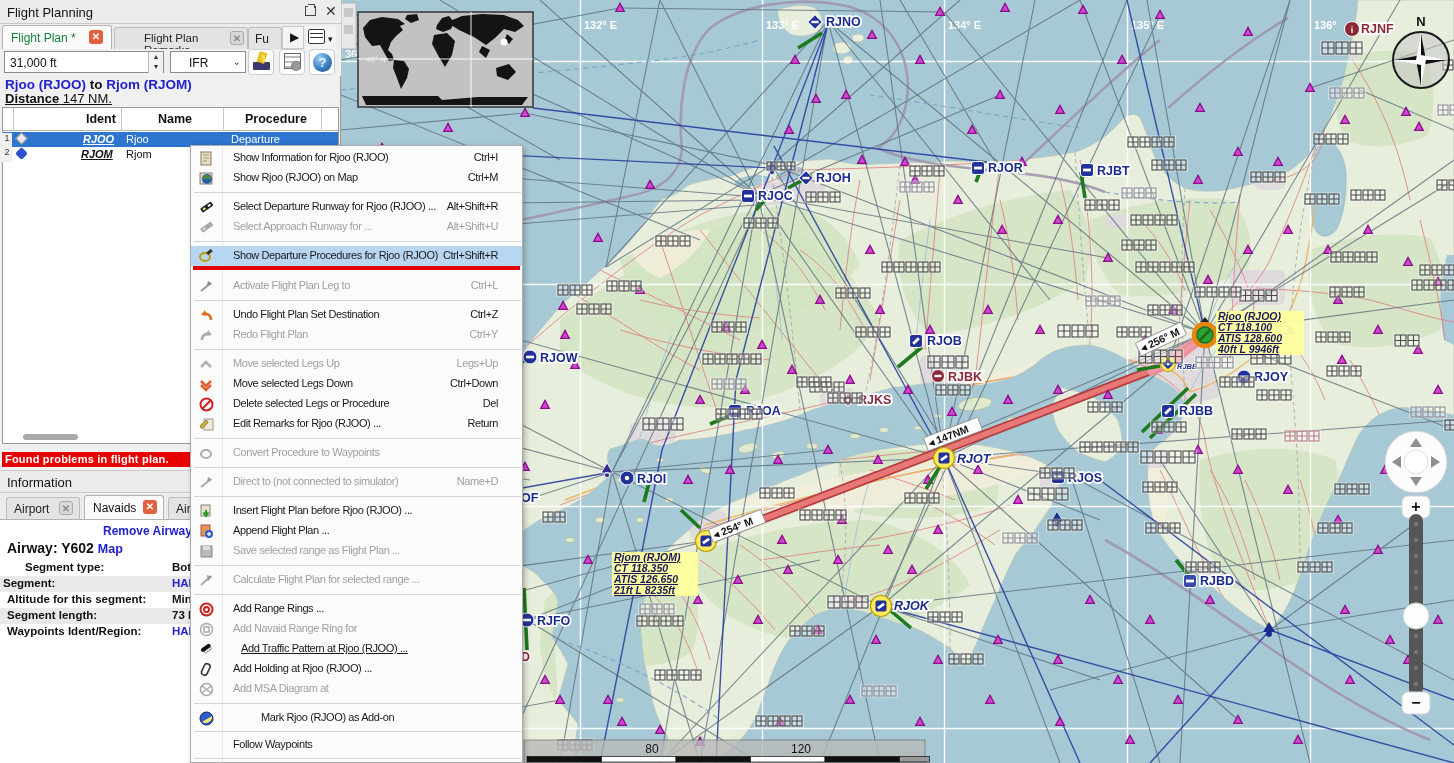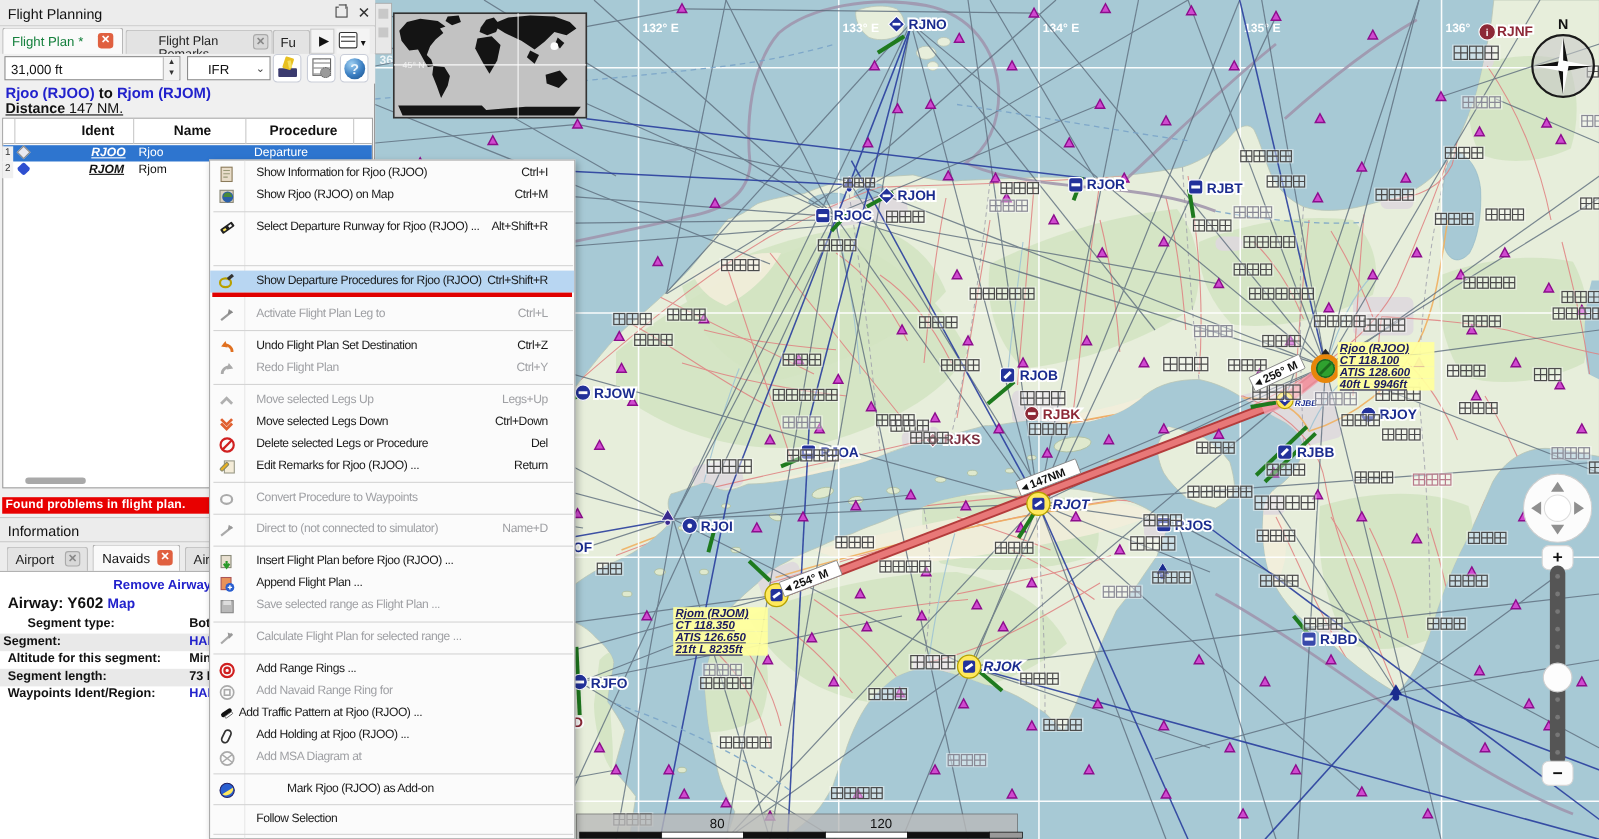--- a/index.html
+++ b/index.html
@@ -1855,21 +1855,21 @@
         <span style="position:absolute;left:11px;top:11px;width:10px;height:10px;background:#9a9a9a;border-radius:50%;border:1.5px dotted #666;"></span>
       </div>
       <div style="position:absolute;left:309px;top:0px;width:26px;height:26px;border:1px solid #c9cdd8;border-radius:4px;background:#fff;">
         <span style="position:absolute;left:3px;top:3px;width:19px;height:19px;background:radial-gradient(circle at 35% 28%,#9fd0f2,#3a7ec2 55%,#1c4f86);border-radius:50%;color:#eaf4fc;font-size:13px;font-weight:bold;text-align:center;line-height:19px;">?</span>
       </div>
     </div>
     <div style="position:absolute;left:5px;top:77px;font-size:13.5px;font-weight:bold;color:#2222cc;white-space:nowrap;">Rjoo (RJOO) <span style="color:#111;">to</span> Rjom (RJOM)</div>
     <div style="position:absolute;left:5px;top:91px;font-size:13px;color:#111;text-decoration:underline;white-space:nowrap;"><b>Distance</b> 147 NM.</div>
     <div style="position:absolute;left:2px;top:107px;width:337px;height:337px;background:#fff;border:1px solid #9a9a9a;">
       <div style="position:absolute;left:0;top:0;width:335px;height:23px;background:#fff;border-bottom:1px solid #b5b5b5;font-size:12.5px;font-weight:bold;color:#111;">
-        <span style="position:absolute;left:43px;top:4px;padding-left:28px;">Ident</span>
+        <span style="position:absolute;left:55px;top:4px;padding-left:28px;">Ident</span>
         <span style="position:absolute;left:155px;top:4px;">Name</span>
         <span style="position:absolute;left:242px;top:4px;">Procedure</span>
         <span style="position:absolute;left:118px;top:0;width:1px;height:23px;background:#c9c9c9;"></span>
         <span style="position:absolute;left:220px;top:0;width:1px;height:23px;background:#c9c9c9;"></span>
         <span style="position:absolute;left:318px;top:0;width:1px;height:23px;background:#c9c9c9;"></span>
         <span style="position:absolute;left:10px;top:0;width:1px;height:23px;background:#c9c9c9;"></span>
       </div>
       <div style="position:absolute;left:0;top:24px;width:335px;height:15px;background:#2e75cf;font-size:11px;color:#fff;">
         <span style="position:absolute;left:-1px;top:1px;width:10px;height:15px;background:#f0f0f0;color:#333;font-size:9px;text-align:center;">1</span>
         <span style="position:absolute;left:14px;top:2px;width:9px;height:9px;background:#e8e8f0;border:1px solid #888;transform:rotate(45deg);"></span>
@@ -1951,20 +1951,28 @@
     <div style="position:absolute;left:3px;top:46px;width:327px;height:1px;background:#d4d4d4;"></div>
     <div style="position:absolute;left:0px;top:51px;width:333px;height:20px;">
       <span style="position:absolute;left:8px;top:3px;width:15px;height:15px;"><svg width="15" height="15">
           <rect x="1" y="5" width="13" height="5" rx="1" fill="#222" transform="rotate(-35 7 7)"></rect>
           <rect x="3" y="6.5" width="3" height="2" fill="#ffe95c" transform="rotate(-35 7 7)"></rect>
           <rect x="9" y="6.5" width="3" height="2" fill="#fff" transform="rotate(-35 7 7)"></rect>
         </svg></span>
       <span style="position:absolute;left:42px;top:3px;color:#1a1a1a;white-space:nowrap;">Select Departure Runway for Rjoo (RJOO) ...</span>
       <span style="position:absolute;right:26px;top:3px;color:#1a1a1a;">Alt+Shift+R</span>
     </div>
+    <div style="position:absolute;left:0px;top:71px;width:333px;height:20px;">
+      <span style="position:absolute;left:8px;top:3px;width:15px;height:15px;"><svg width="15" height="15">
+          <rect x="1" y="5" width="13" height="5" rx="1" fill="#aaa" transform="rotate(-35 7 7)"></rect>
+          <rect x="3" y="6.5" width="3" height="2" fill="#ddd" transform="rotate(-35 7 7)"></rect>
+        </svg></span>
+      <span style="position:absolute;left:42px;top:3px;color:#9fa0a4;white-space:nowrap;">Select Approach Runway for  ...</span>
+      <span style="position:absolute;right:26px;top:3px;color:#9fa0a4;">Alt+Shift+U</span>
+    </div>
     <div style="position:absolute;left:3px;top:95px;width:327px;height:1px;background:#d4d4d4;"></div>
     <div style="position:absolute;left:0px;top:100px;width:333px;height:20px;background:#b8d6f2;">
       <span style="position:absolute;left:8px;top:3px;width:15px;height:15px;"><svg width="15" height="15">
           <ellipse cx="6" cy="8" rx="5" ry="4" fill="none" stroke="#b8a000" stroke-width="2"></ellipse>
           <rect x="8" y="2" width="6" height="3" fill="#333" transform="rotate(-40 10 4)"></rect>
         </svg></span>
       <span style="position:absolute;left:42px;top:3px;color:#1a1a1a;white-space:nowrap;">Show Departure Procedures for Rjoo (RJOO)</span>
       <span style="position:absolute;right:26px;top:3px;color:#1a1a1a;">Ctrl+Shift+R</span>
     </div>
     <div style="position:absolute;left:2px;top:120px;width:327px;height:4px;background:#e00000;"></div>
@@ -2085,21 +2093,21 @@
           <circle cx="7.5" cy="7.5" r="6" fill="none" stroke="#aaa" stroke-width="1.5"></circle>
           <rect x="5" y="5" width="5" height="5" fill="none" stroke="#aaa" stroke-width="1.5"></rect>
         </svg></span>
       <span style="position:absolute;left:42px;top:3px;color:#9fa0a4;white-space:nowrap;">Add Navaid Range Ring for</span>
     </div>
     <div style="position:absolute;left:0px;top:493px;width:333px;height:20px;">
       <span style="position:absolute;left:8px;top:3px;width:15px;height:15px;"><svg width="15" height="15">
           <rect x="2" y="4" width="11" height="4" rx="2" fill="#111" transform="rotate(-35 7 7)"></rect>
           <rect x="4" y="8" width="8" height="2" rx="1" fill="#fff" stroke="#555" stroke-width="0.7" transform="rotate(-35 7 7)"></rect>
         </svg></span>
-      <span style="position:absolute;left:26px;top:3px;color:#1a1a1a;white-space:nowrap;">Add Traffic Pattern at Rjoo (RJOO) ...</span>
+      <span style="position:absolute;left:50px;top:3px;color:#1a1a1a;white-space:nowrap;text-decoration:underline;">Add Traffic Pattern at Rjoo (RJOO) ...</span>
     </div>
     <div style="position:absolute;left:0px;top:513px;width:333px;height:20px;">
       <span style="position:absolute;left:8px;top:3px;width:15px;height:15px;"><svg width="15" height="15">
           <rect x="4" y="1.5" width="6" height="12" rx="3" fill="none" stroke="#333" stroke-width="1.6" transform="rotate(25 7 7)"></rect>
         </svg></span>
       <span style="position:absolute;left:42px;top:3px;color:#1a1a1a;white-space:nowrap;">Add Holding at Rjoo (RJOO) ...</span>
     </div>
     <div style="position:absolute;left:0px;top:533px;width:333px;height:20px;">
       <span style="position:absolute;left:8px;top:3px;width:15px;height:15px;"><svg width="15" height="15">
           <circle cx="7.5" cy="7.5" r="6" fill="none" stroke="#aaa" stroke-width="1.6"></circle>
@@ -2111,15 +2119,15 @@
     <div style="position:absolute;left:0px;top:562px;width:333px;height:20px;">
       <span style="position:absolute;left:8px;top:3px;width:15px;height:15px;"><svg width="15" height="15">
           <circle cx="7.5" cy="7.5" r="6.5" fill="#2a5fd0"></circle>
           <path d="M3,11 A6.5,6.5 0 0 0 13,5 Z" fill="#ffe95c"></path>
           <circle cx="7.5" cy="7.5" r="6.5" fill="none" stroke="#226"></circle>
         </svg></span>
       <span style="position:absolute;left:42px;top:3px;color:#1a1a1a;white-space:nowrap;padding-left:28px;">Mark Rjoo (RJOO) as Add-on</span>
     </div>
     <div style="position:absolute;left:3px;top:585px;width:327px;height:1px;background:#d4d4d4;"></div>
     <div style="position:absolute;left:0px;top:589px;width:333px;height:20px;">
-      <span style="position:absolute;left:42px;top:3px;color:#1a1a1a;white-space:nowrap;">Follow Selection</span>
+      <span style="position:absolute;left:42px;top:3px;color:#1a1a1a;white-space:nowrap;">Follow Waypoints</span>
     </div>
     <div style="position:absolute;left:3px;top:612px;width:327px;height:1px;background:#d4d4d4;"></div>
   </div>
 </body></html>

